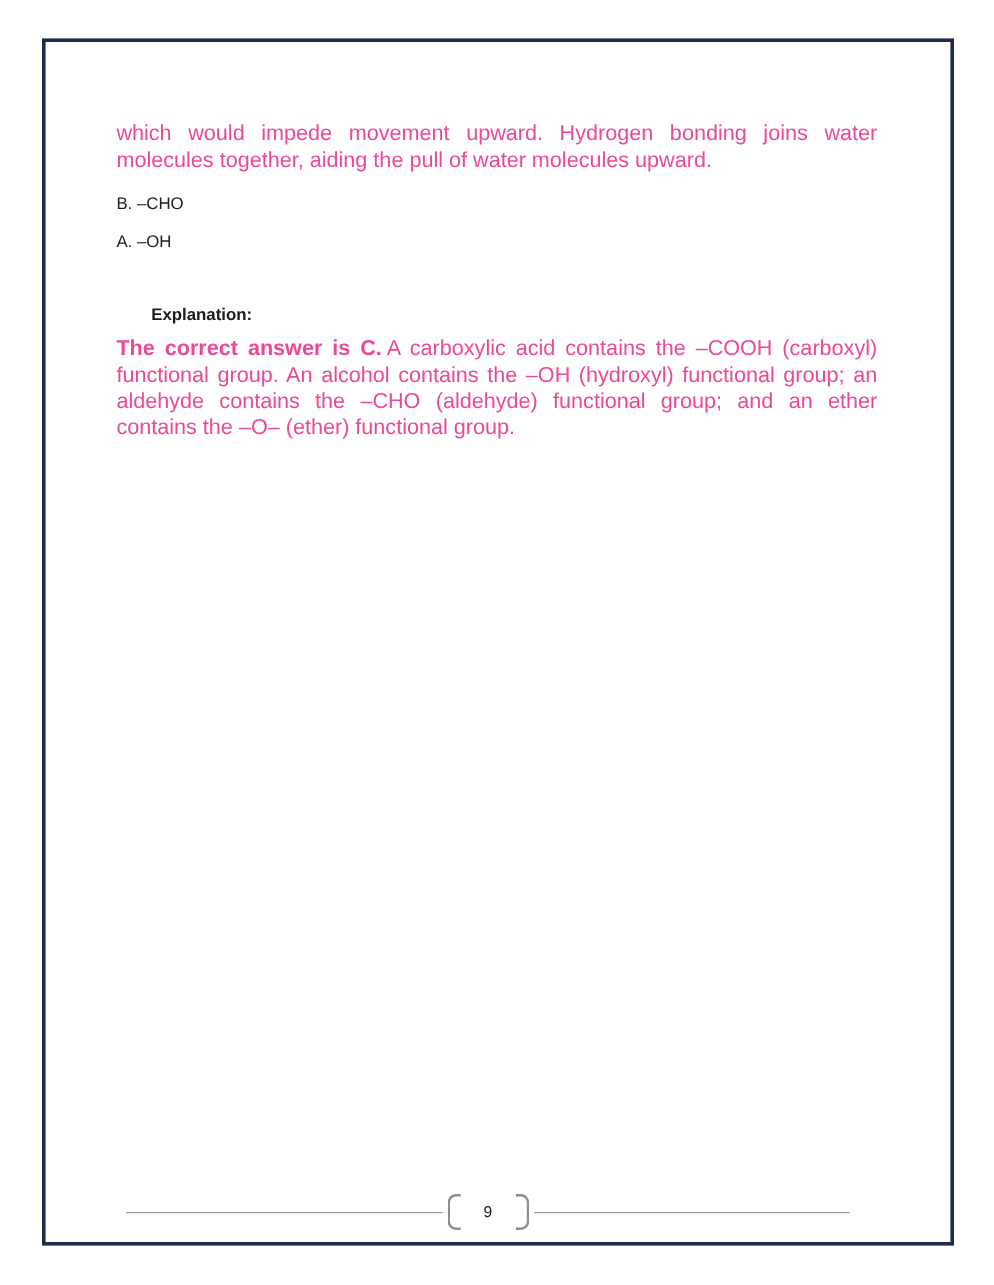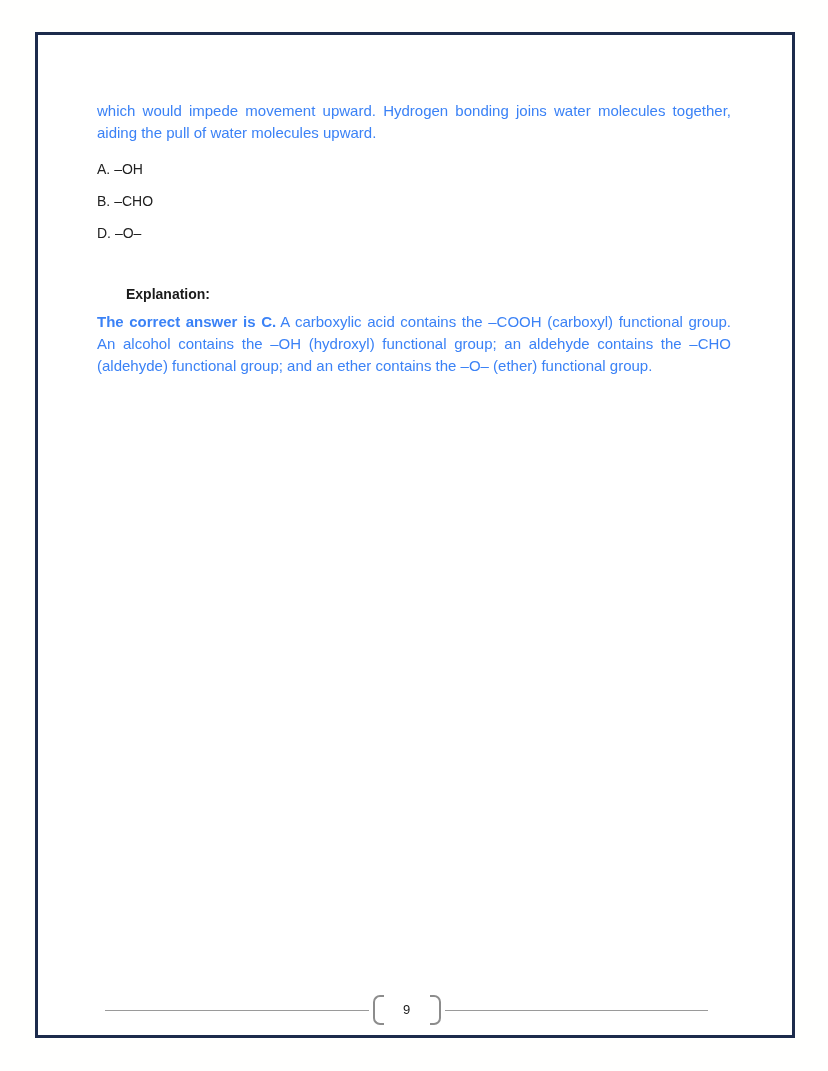--- a/index.html
+++ b/index.html
@@ -26,23 +26,23 @@
     box-sizing: content-box;
   }
   .content {
     position: absolute;
     left: 59px;
     right: 61px;
     top: 0;
   }
   .para {
     margin: 0;
-    font-size: 15px;
+    font-size: 18px;
     line-height: 22px;
-    color: #3b82f6;
+    color: #ec4899;
   }
   .justify {
     text-align: justify;
   }
   .intro {
     margin-top: 65px;
   }
   .question {
     margin-top: 78px;
   }
@@ -119,30 +119,26 @@
 
 <div class="viewport">
   <div class="sheet">
     <div class="content">
 
       <p class="para justify intro">which would impede movement upward. Hydrogen bonding joins water molecules together, aiding the pull of water molecules upward.</p>
 
 
       <div class="options">
         <p class="option">
-          <span>A.</span>
-          <span>–OH</span>
-        </p>
-        <p class="option">
           <span>B.</span>
           <span>–CHO</span>
         </p>
         <p class="option">
-          <span>D.</span>
-          <span>–O–</span>
+          <span>A.</span>
+          <span>–OH</span>
         </p>
       </div>
 
       <p class="heading">Explanation:</p>
 
       <p class="para justify explanation">
         <strong>The correct answer is C.</strong><span>A carboxylic acid contains the –COOH (carboxyl) functional group. An alcohol contains the –OH (hydroxyl) functional group; an aldehyde contains the –CHO (aldehyde) functional group; and an ether contains the –O– (ether) functional group.</span>
       </p>
 
     </div>

